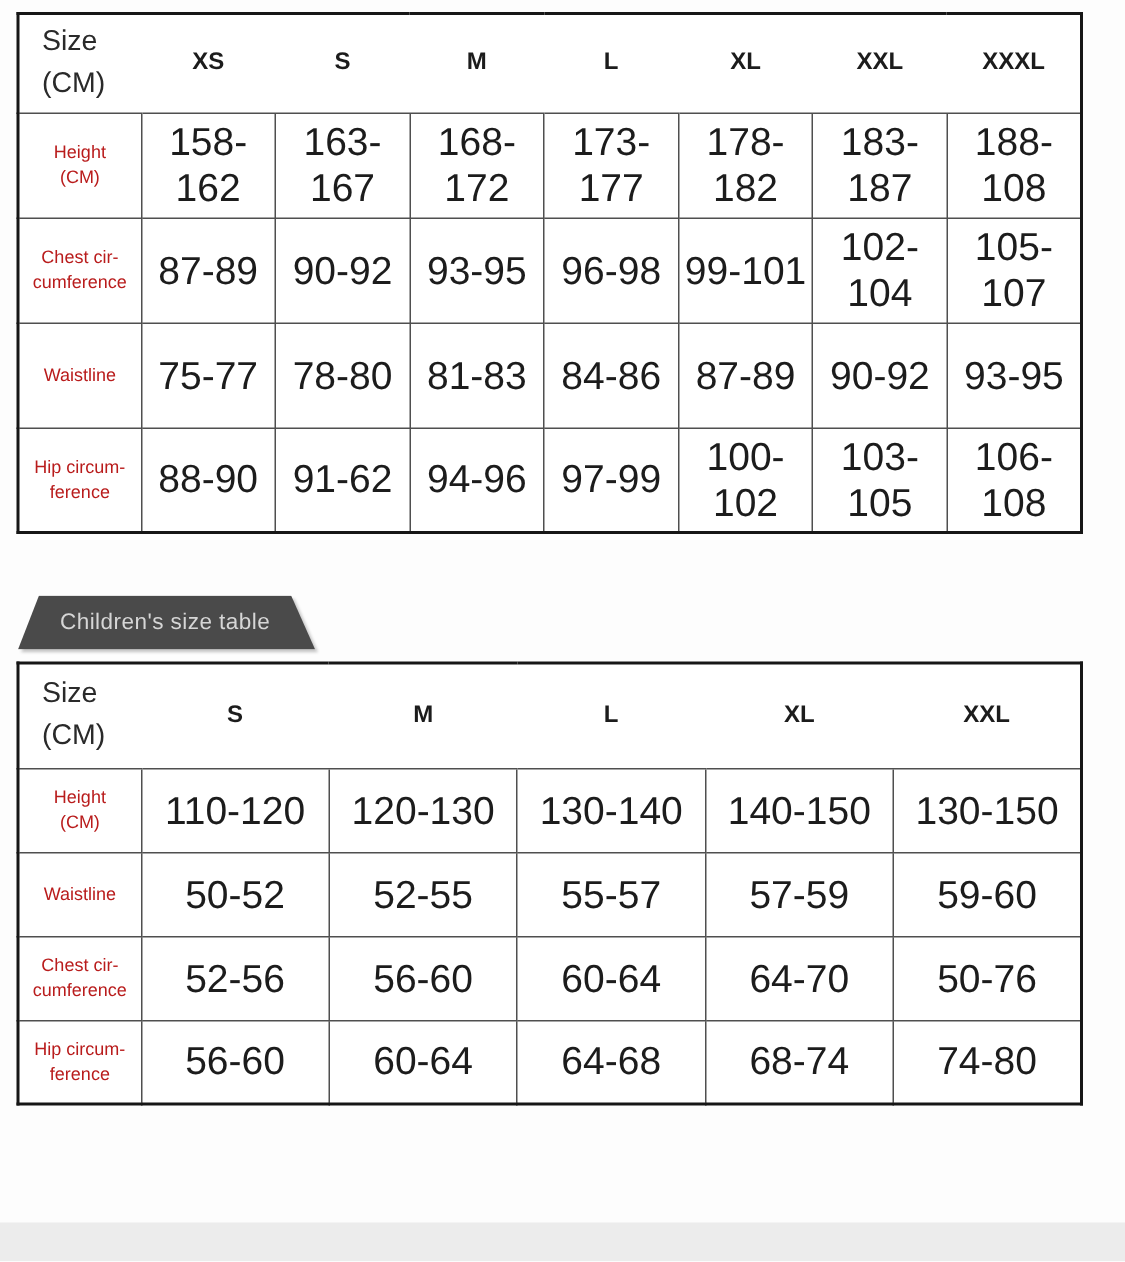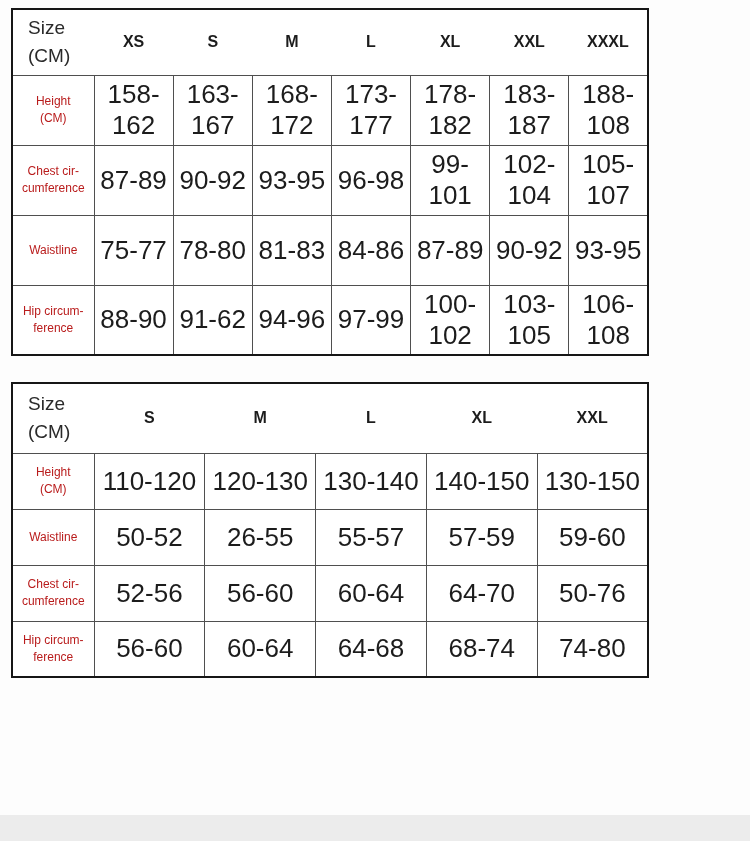--- a/index.html
+++ b/index.html
@@ -29,21 +29,21 @@
   .banner-wrap {
     filter: drop-shadow(2px 2px 1px #c4c4c4);
     display: inline-block;
   }
   .banner-wrap.first { margin-top: 21px; }
   .banner-wrap.second { margin-top: 23px; }
   .banner.small { font-size: 15px; }
   .size-table {
     border-collapse: collapse;
     table-layout: fixed;
-    width: 638px;
+    width: 711px;
     margin-left: 11px;
     margin-top: 8px;
     background: #ffffff;
     border: 2px solid #161616;
   }
   .size-table th, .size-table td {
     text-align: center;
     vertical-align: middle;
     color: #1c1c1c;
     padding: 0;
@@ -170,20 +170,21 @@
         <td>97-99</td>
         <td>100-102</td>
         <td>103-105</td>
         <td>106-108</td>
       </tr>
     </tbody>
   </table>
 
   
   <br>
+  <div class="banner-wrap second"><div class="banner small"><span>Children's size table</span></div></div>
 
   <table class="size-table kids">
     <colgroup>
       <col class="label-col">
         <col>
         <col>
         <col>
         <col>
         <col>
     </colgroup>
@@ -211,21 +212,21 @@
         <td>130-140</td>
         <td>140-150</td>
         <td>130-150</td>
       </tr>
       <tr>
         <td class="rowlabel">
           <span>Waistline</span>
           <span></span>
         </td>
         <td>50-52</td>
-        <td>26-55</td>
+        <td>52-55</td>
         <td>55-57</td>
         <td>57-59</td>
         <td>59-60</td>
       </tr>
       <tr>
         <td class="rowlabel">
           <span>Chest cir-</span>
           <span>cumference</span>
         </td>
         <td>52-56</td>

